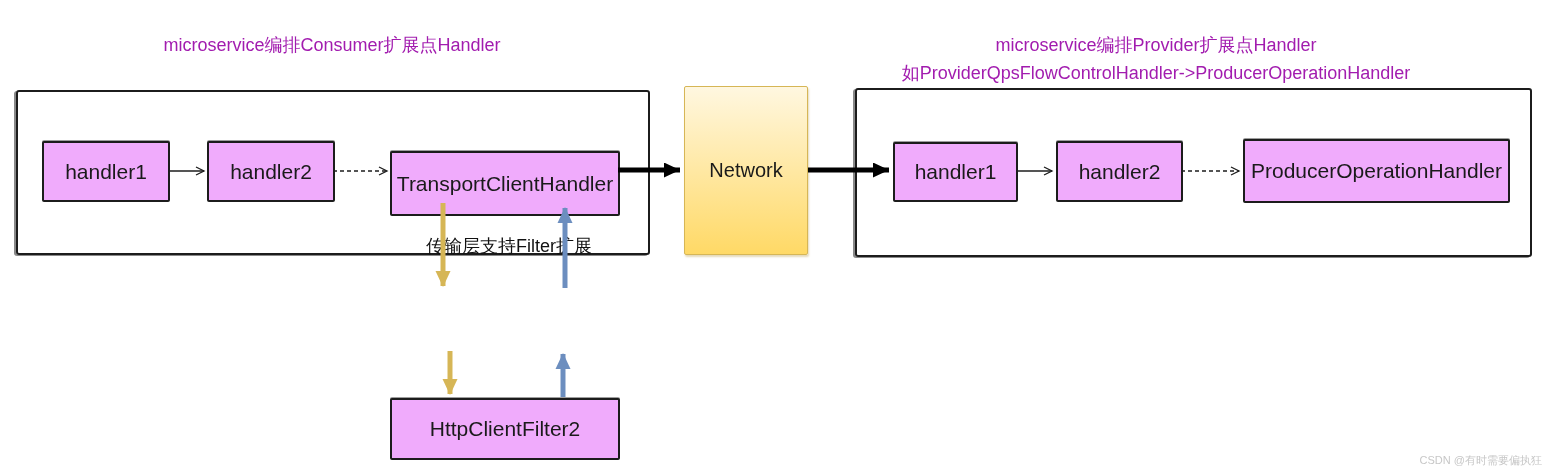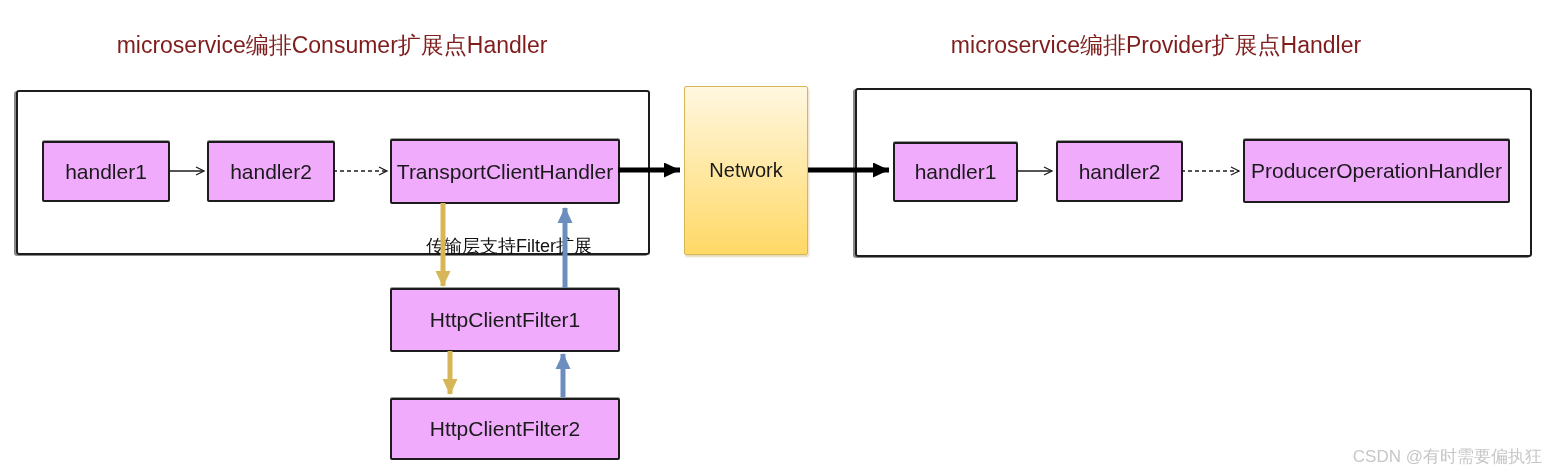--- a/index.html
+++ b/index.html
@@ -7,23 +7,23 @@
   #canvas {
     position: relative;
     width: 1552px;
     height: 476px;
     background: #ffffff;
     overflow: hidden;
   }
   .abs { position: absolute; }
   .title {
     text-align: center;
-    font-size: 23px;
+    font-size: 18px;
     line-height: 28px;
-    color: #7f1d1d;
+    color: #a21caf;
     white-space: nowrap;
   }
   .container-frame {
     border: 2px solid #1c1c1c;
     border-radius: 3px;
     background: transparent;
     box-shadow: -2px 1px 0 0 rgba(40,40,40,0.55);
   }
   .node {
     border: 2px solid #1c1c1c;
@@ -48,49 +48,50 @@
     font-size: 20px;
     box-shadow: 1px 2px 2px rgba(180,150,60,0.35);
   }
   .note {
     font-size: 18px;
     text-align: center;
     white-space: nowrap;
     color: #111111;
   }
   .watermark {
-    font-size: 17px;
+    font-size: 11px;
     color: #c7c7c7;
     white-space: nowrap;
     text-shadow: 0 1px 0 #ffffff;
   }
   svg.overlay { position: absolute; left: 0; top: 0; pointer-events: none; }
 </style>
 </head>
 <body>
 
 <div id="canvas">
 
   <div class="abs title" style="left:14px; top:31px; width:636px;">
     <div>microservice编排Consumer扩展点Handler</div>
   </div>
 
   <div class="abs title" style="left:816px; top:31px; width:680px;">
     <div>microservice编排Provider扩展点Handler</div>
+    <div>如ProviderQpsFlowControlHandler-&gt;ProducerOperationHandler</div>
   </div>
 
   <div class="abs container-frame" style="left:16px; top:90px; width:630px; height:161px;"></div>
 
   <div class="abs node" style="left:42px; top:141px; width:124px; height:57px;">
     <span>handler1</span>
   </div>
   <div class="abs node" style="left:207px; top:141px; width:124px; height:57px;">
     <span>handler2</span>
   </div>
-  <div class="abs node" style="left:390px; top:139px; width:226px; height:61px;">
+  <div class="abs node" style="left:390px; top:151px; width:226px; height:61px;">
     <span>TransportClientHandler</span>
   </div>
 
   <div class="abs network-node" style="left:684px; top:86px; width:122px; height:167px;">
     <span>Network</span>
   </div>
 
   <div class="abs container-frame" style="left:855px; top:88px; width:673px; height:165px;"></div>
 
   <div class="abs node" style="left:893px; top:142px; width:121px; height:56px;">
@@ -100,23 +101,20 @@
     <span>handler2</span>
   </div>
   <div class="abs node" style="left:1243px; top:139px; width:263px; height:60px;">
     <span>ProducerOperationHandler</span>
   </div>
 
   <div class="abs note" style="left:395px; top:234px; width:228px;">
     <span>传输层支持Filter扩展</span>
   </div>
 
-  <div class="abs node" style="left:390px; top:288px; width:226px; height:60px;">
-    <span>HttpClientFilter1</span>
-  </div>
   <div class="abs node" style="left:390px; top:398px; width:226px; height:58px;align-items:center;">
     <span>HttpClientFilter2</span>
   </div>
 
   <svg class="overlay" width="1552" height="476" viewBox="0 0 1552 476">
     <defs>
       <marker id="arrowOpen" markerUnits="userSpaceOnUse" markerWidth="11" markerHeight="11" viewBox="0 0 11 11" refX="9.5" refY="5.5" orient="auto">
         <path d="M1.5,1.5 L9.5,5.5 L1.5,9.5" fill="none" stroke="#1c1c1c" stroke-width="1.3"></path>
       </marker>
       <marker id="arrowSolidBlack" markerUnits="userSpaceOnUse" markerWidth="17" markerHeight="15" viewBox="0 0 17 15" refX="16" refY="7.5" orient="auto">

